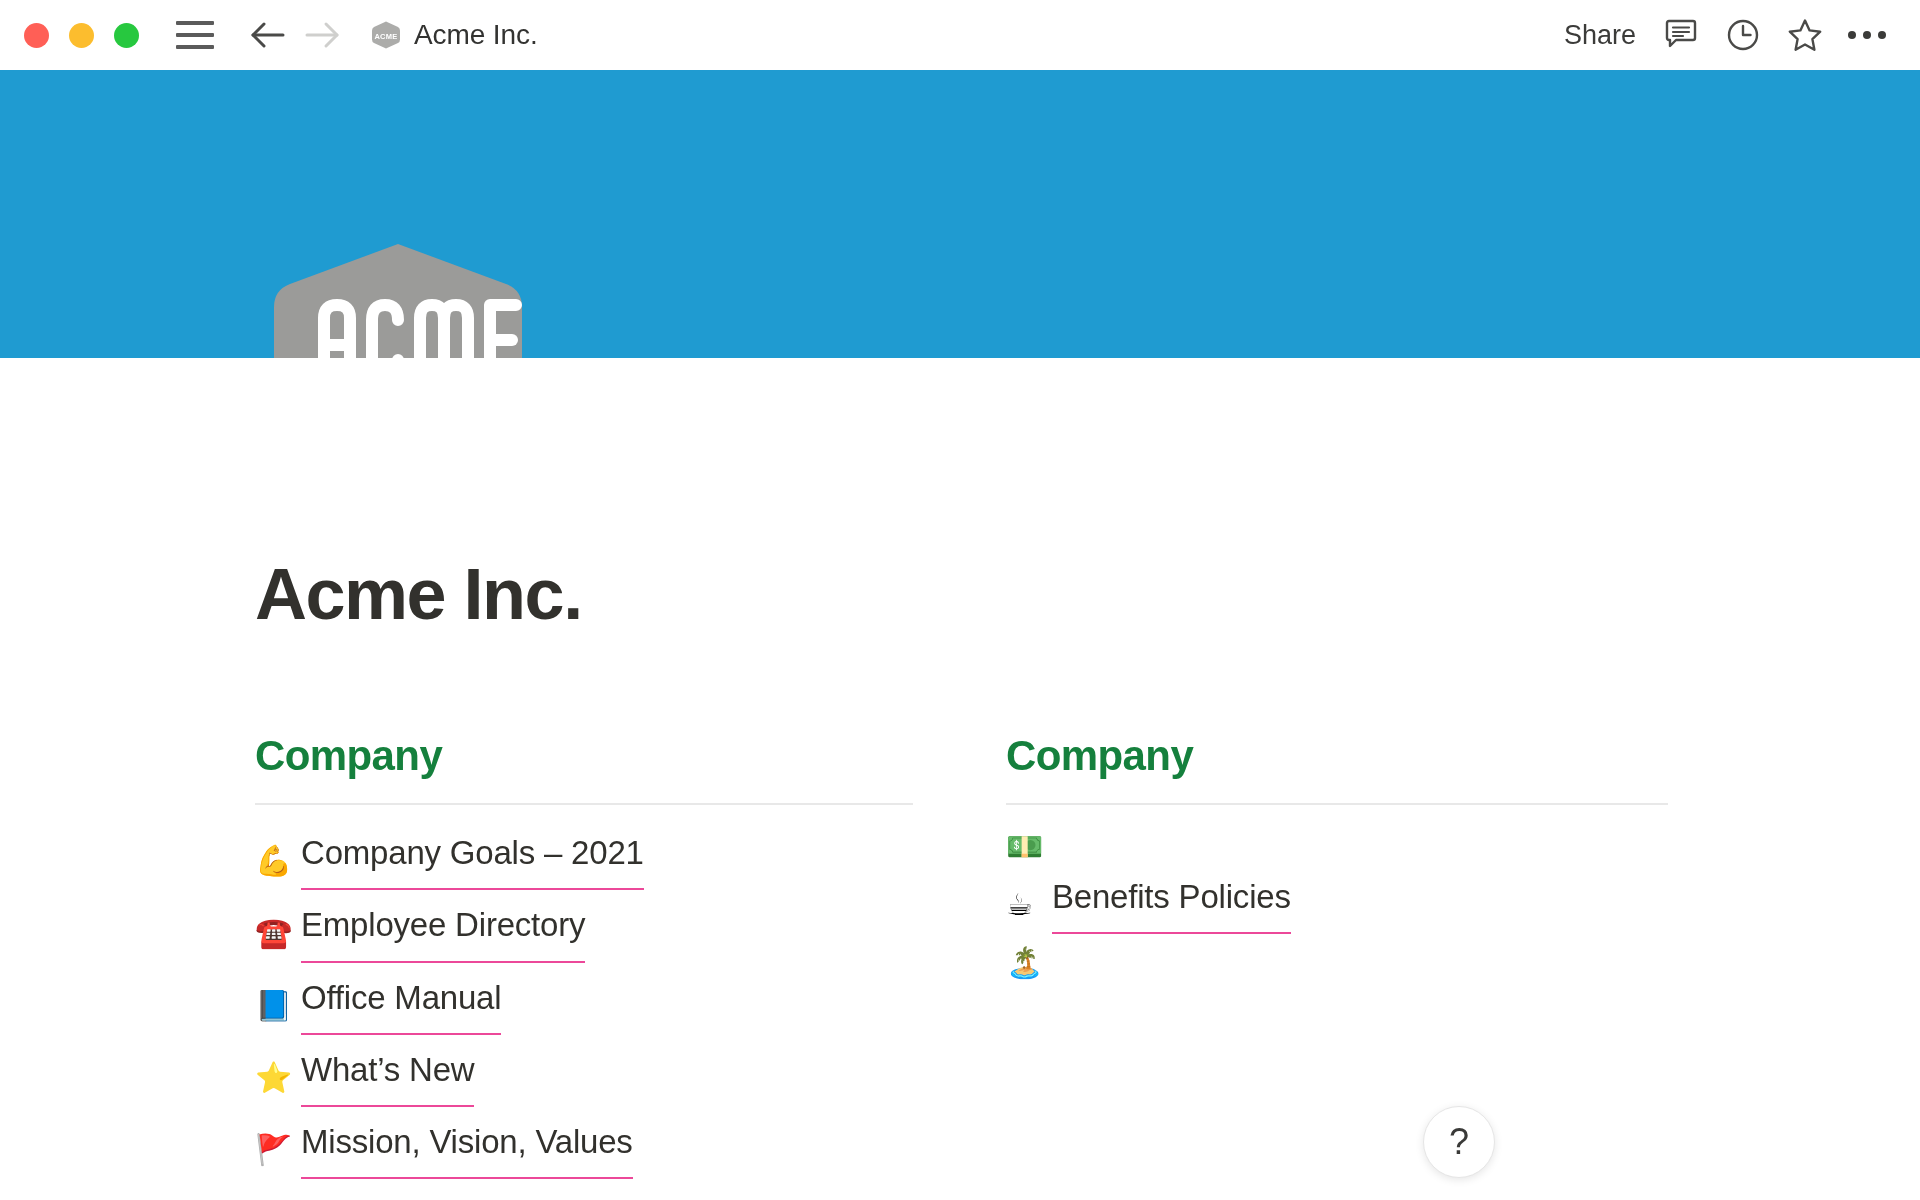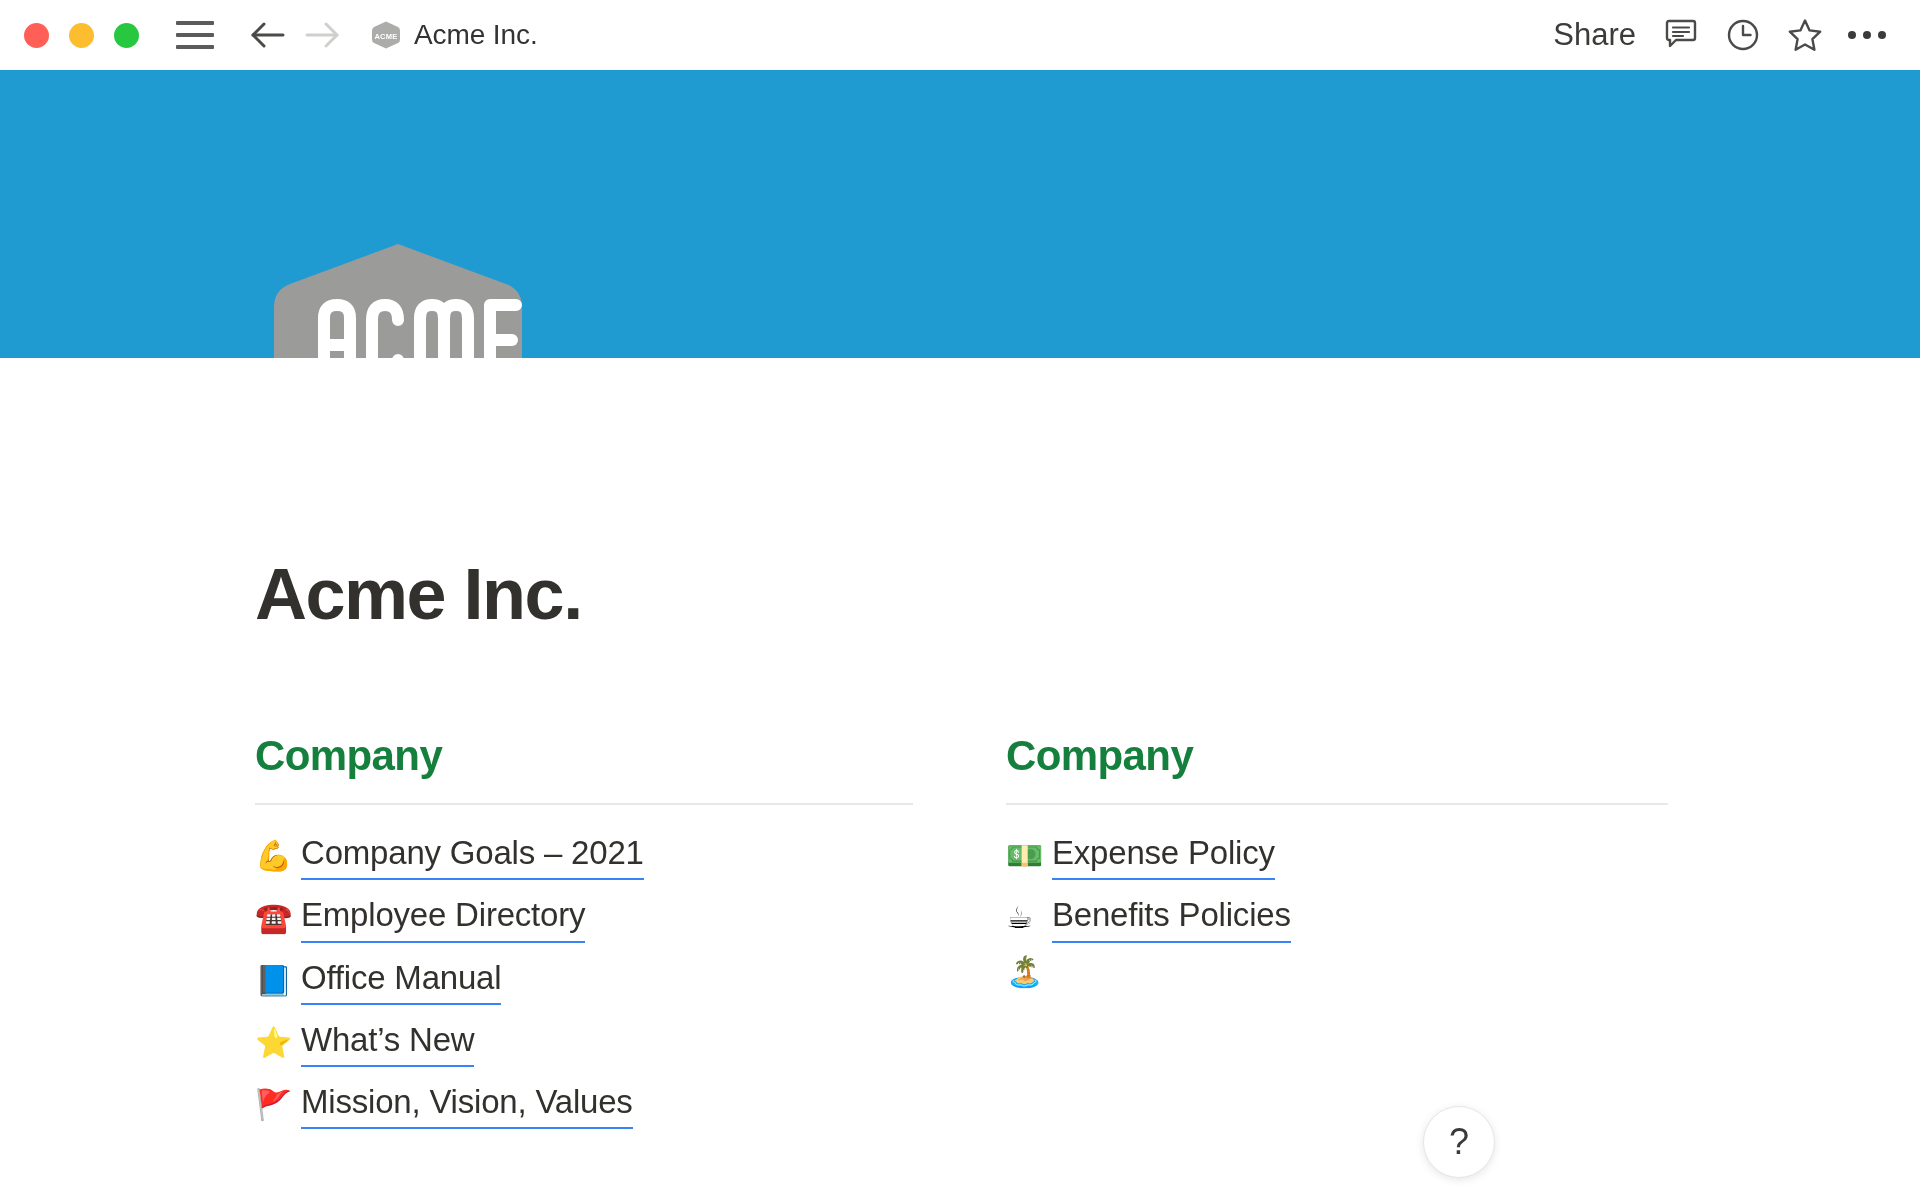--- a/index.html
+++ b/index.html
@@ -98,21 +98,21 @@
   }
 
   .titlebar-right {
     margin-left: auto;
     display: flex;
     align-items: center;
     gap: 0px;
     margin-right: 22px;
   }
   .tb-share {
-    font-size: 31px;
+    font-size: 27px;
     color: #3b3b39;
     padding: 6px 14px;
     cursor: pointer;
     white-space: nowrap;
   }
   .tb-icon {
     width: 62px;
     height: 48px;
     display: flex;
     align-items: center;
@@ -224,22 +224,22 @@
     align-items: center;
     justify-content: flex-start;
     font-family: "DejaVu Sans", sans-serif;
   }
 
   .link-text {
     font-size: 33px;
     color: #32312D;
     letter-spacing: -0.2px;
     line-height: 1.28;
-    border-bottom: 2px solid #3b82f6;
-    padding-bottom: 4px;
+    border-bottom: 2px solid #ec4899;
+    padding-bottom: 14px;
     cursor: pointer;
     white-space: nowrap;
   }
 
   
   .help-btn {
     position: absolute;
     right: 25px;
     bottom: 22px;
     width: 72px;
@@ -386,21 +386,20 @@
           </li>
         </ul>
       </div>
 
       <div class="col col-benefits">
         <div class="col-heading">Company</div>
         <div class="col-divider"></div>
         <ul class="link-list">
           <li class="link-row">
             <span class="link-emoji">💵</span>
-            <span class="link-text">Expense Policy</span>
           </li>
           <li class="link-row">
             <span class="link-emoji">☕</span>
             <span class="link-text">Benefits Policies</span>
           </li>
           <li class="link-row">
             <span class="link-emoji">🏝️</span>
           </li>
         </ul>
       </div>

